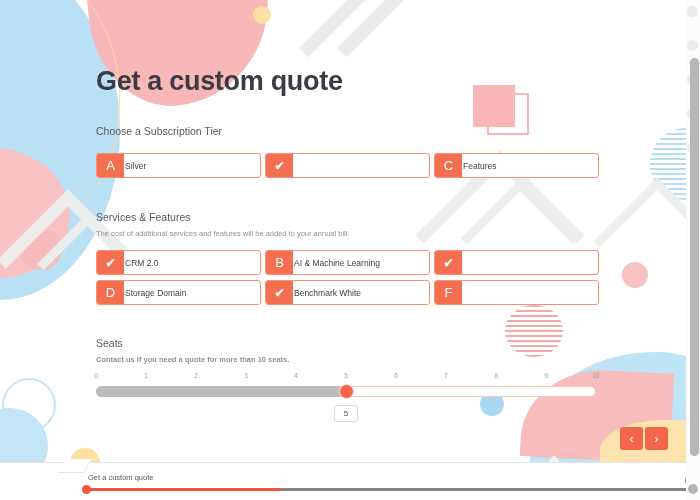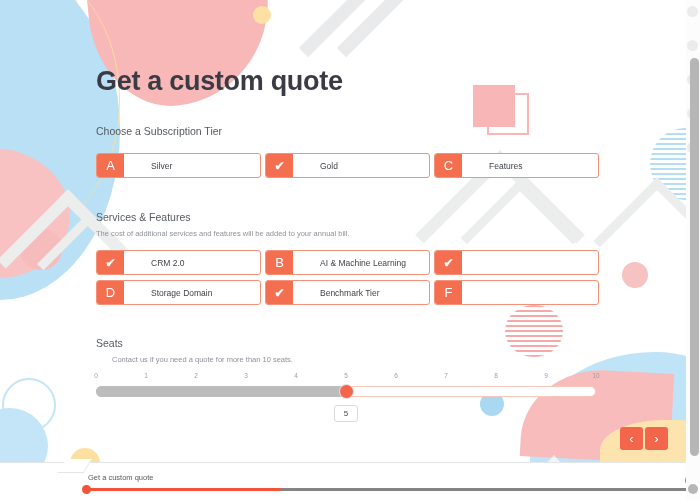--- a/index.html
+++ b/index.html
@@ -259,21 +259,21 @@
     align-items: center;
     justify-content: center;
     font-size: 13px;
     font-weight: normal;
   }
   .opt-key.checked { font-size: 12px; font-weight: bold; }
   .opt-label {
     flex: 1;
     display: flex;
     align-items: center;
-    padding-left: 27px;
+    padding-left: 1px;
     font-size: 8.5px;
     color: #3f4349;
   }
   .opt-w1 { width: 165px; }
   .opt-w2 { width: 165px; }
 
   
   .slider-wrap { position: absolute; left: 96px; top: 372px; width: 500px; }
   .ticks { position: relative; height: 12px; }
   .ticks span {
@@ -436,21 +436,20 @@
 
     <div class="section-label" style="left:96px; top:125px;">Choose a Subscription Tier</div>
 
     <div class="opt opt-w1" style="left:96px; top:153px;">
       <div class="opt-key">A</div>
       <div class="opt-label">Silver</div>
     </div>
 
     <div class="opt opt-w1" style="left:265px; top:153px;">
       <div class="opt-key checked">✔</div>
-      <div class="opt-label">Gold</div>
     </div>
 
     <div class="opt opt-w1" style="left:434px; top:153px;">
       <div class="opt-key">C</div>
       <div class="opt-label">Features</div>
     </div>
 
     <div class="section-label" style="left:96px; top:211px;text-align:center;">Services &amp; Features</div>
     <div class="section-help" style="left:96px; top:229px;">The cost of additional services and features will be added to your annual bill.</div>
 
@@ -468,29 +467,29 @@
       <div class="opt-key checked">✔</div>
     </div>
 
     <div class="opt opt-w2" style="left:96px; top:280px;">
       <div class="opt-key">D</div>
       <div class="opt-label">Storage Domain</div>
     </div>
 
     <div class="opt opt-w2" style="left:265px; top:280px;">
       <div class="opt-key checked">✔</div>
-      <div class="opt-label">Benchmark Tier</div>
+      <div class="opt-label">Benchmark White</div>
     </div>
 
     <div class="opt opt-w2" style="left:434px; top:280px;">
       <div class="opt-key">F</div>
     </div>
 
     <div class="section-label" style="left:96px; top:337px;">Seats</div>
-    <div class="section-help" style="left:112px; top:355px;">Contact us if you need a quote for more than 10 seats.</div>
+    <div class="section-help" style="left:96px; top:355px;font-weight:bold;">Contact us if you need a quote for more than 10 seats.</div>
 
     <div class="slider-wrap">
       <div class="ticks" id="slider-ticks">
           <span style="left: 0px;">0</span>
           <span style="left: 50px;">1</span>
           <span style="left: 100px;">2</span>
           <span style="left: 150px;">3</span>
           <span style="left: 200px;">4</span>
           <span style="left: 250px;">5</span>
           <span style="left: 300px;">6</span>

